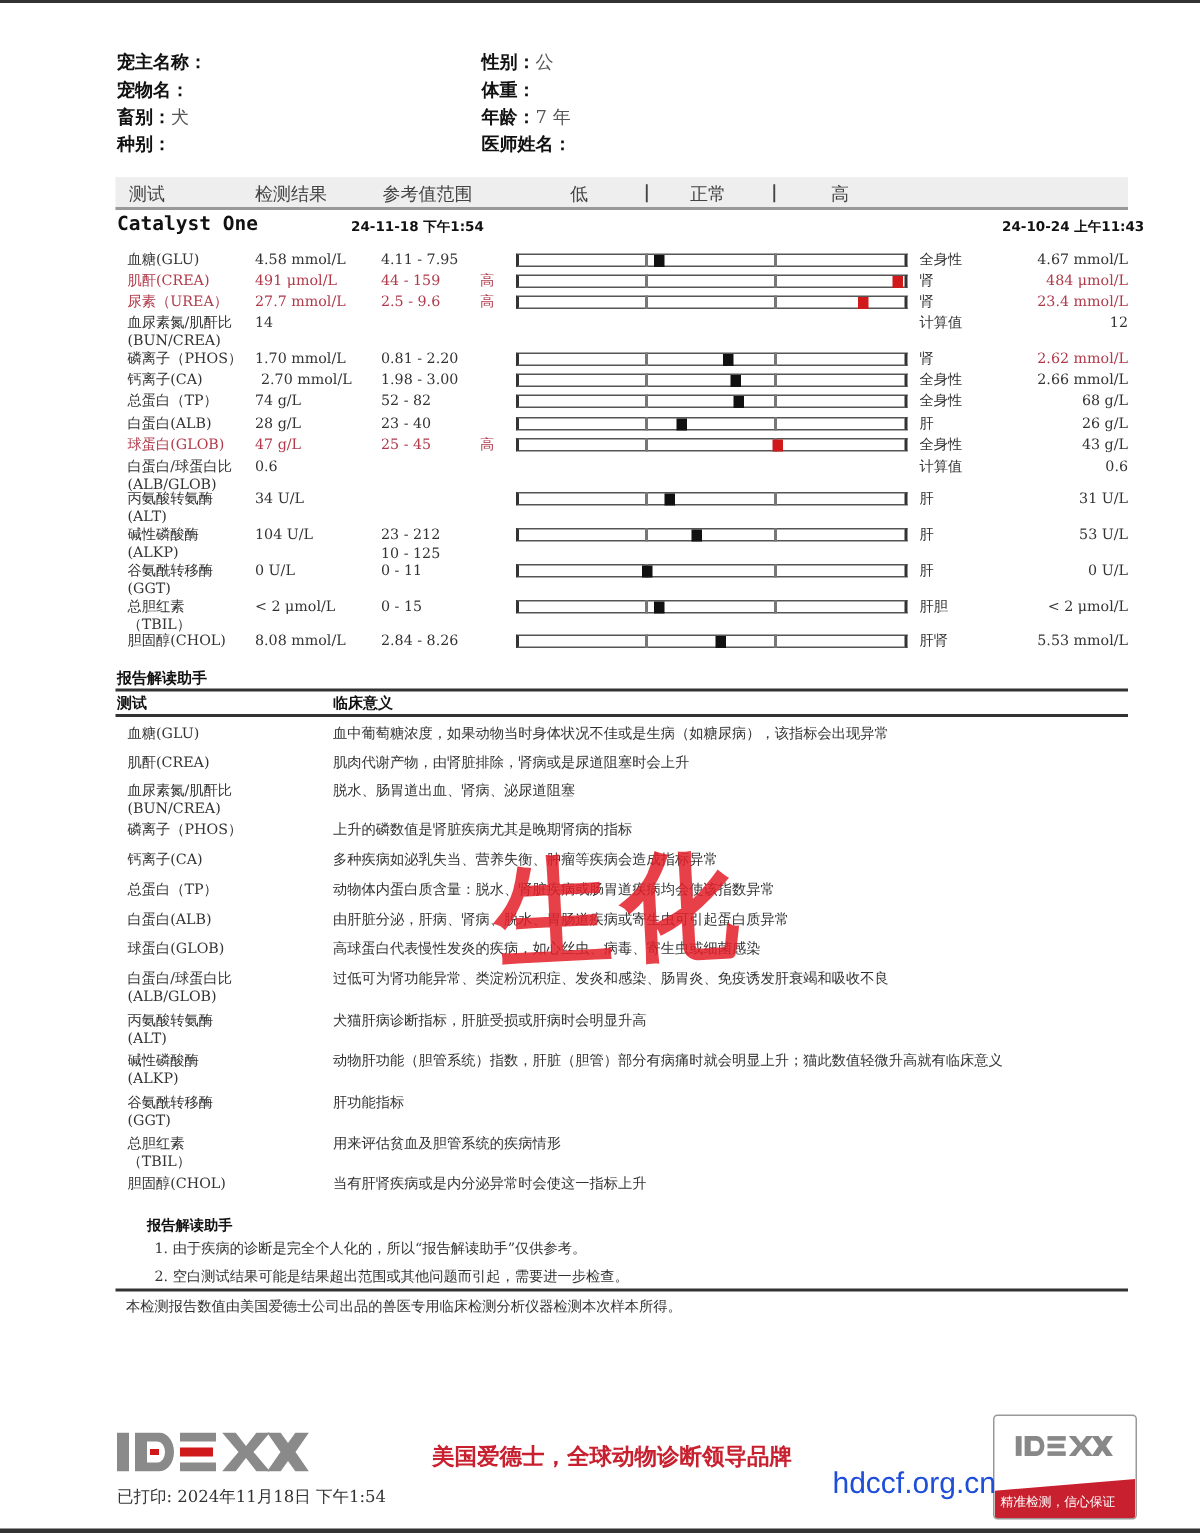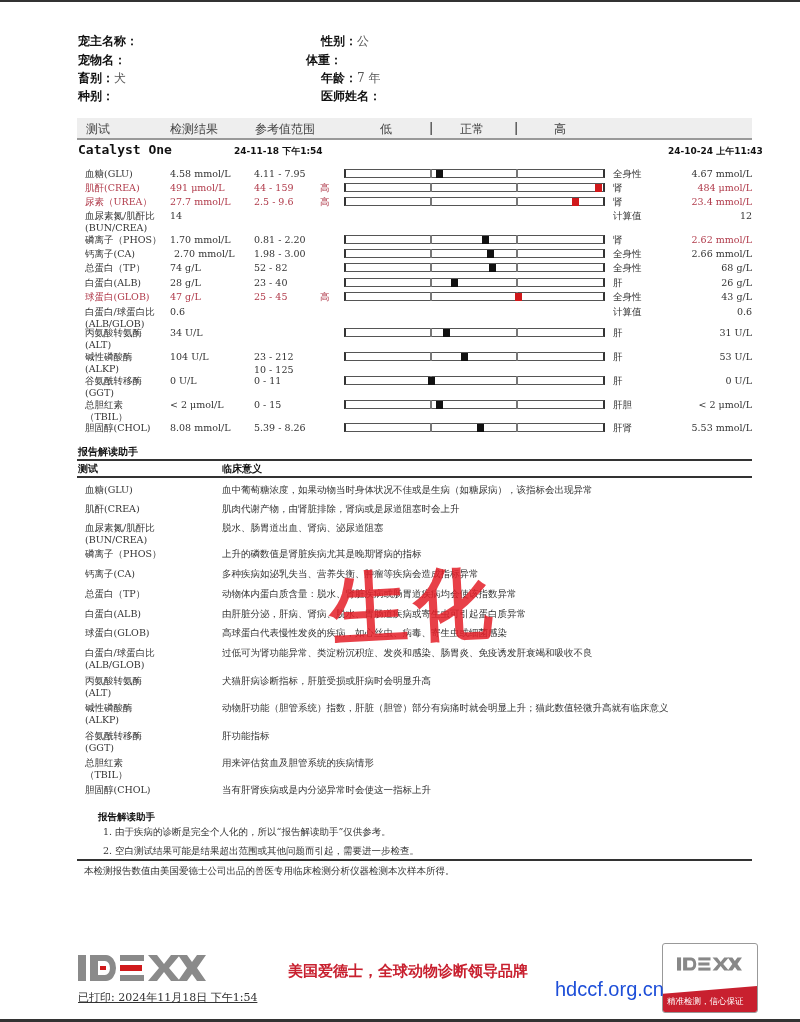--- a/index.html
+++ b/index.html
@@ -23,40 +23,40 @@
   .prev{text-align:right;}
   .sect{position:absolute;left:78px;font-size:10px;font-weight:bold;font-family:"DejaVu Sans","Liberation Sans",sans-serif;color:#111;}
   .hline{position:absolute;left:77px;width:675px;background:#333;}
   .irow{position:absolute;left:0;width:800px;font-size:9.5px;color:#333;}
   .irow .t{position:absolute;left:85px;line-height:11px;}
   .irow .m{position:absolute;left:222px;line-height:11px;white-space:nowrap;}
   .stamp{position:absolute;left:330px;top:555px;font-size:78px;font-weight:bold;color:rgba(228,30,40,0.85);font-family:"DejaVu Sans","Liberation Sans",sans-serif;letter-spacing:6px;transform:rotate(-3deg);pointer-events:none;}
   .note{position:absolute;font-size:9.5px;color:#333;}
   .logo{position:absolute;left:78px;top:955px;}
   .slogan{position:absolute;left:288px;top:962px;font-size:15px;font-weight:bold;color:#c8202f;font-family:"DejaVu Sans","Liberation Sans",sans-serif;}
-  .printed{position:absolute;left:78px;top:990px;font-size:11px;color:#333;text-decoration:underline;}
+  .printed{position:absolute;left:78px;top:990px;font-size:11px;color:#333;}
   .wm{position:absolute;left:555px;top:978px;font-size:20px;color:#1d4ed8;font-family:"Liberation Sans","DejaVu Sans",sans-serif;}
   .badge{position:absolute;left:662px;top:943px;width:92px;width:94px;height:68px;border:1px solid #999;border-radius:3px;background:#fff;overflow:hidden;}
   .badge .lg{position:absolute;left:14px;top:12px;}
   .badge .band{position:absolute;left:0;bottom:0;width:100%;height:26px;background:#c8202f;clip-path:polygon(0 30%,100% 0,100% 100%,0 100%);}
   .badge .btxt{position:absolute;left:4px;bottom:4px;font-size:8.5px;color:#fff;font-family:"DejaVu Sans",sans-serif;}
   .bottomline{position:absolute;left:0;top:1019px;width:800px;height:3px;background:#333;}
 </style>
 </head>
 <body>
 
 <div class="topline"></div>
 
 <div>
   <div class="info" style="left:78px;top:33px;"><span>宠主名称：</span><span class="val"></span></div>
   <div class="info" style="left:78px;top:52px;"><span>宠物名：</span><span class="val"></span></div>
   <div class="info" style="left:78px;top:70px;"><span>畜别：</span><span class="val">犬</span></div>
   <div class="info" style="left:78px;top:88px;"><span>种别：</span><span class="val"></span></div>
   <div class="info" style="left:321px;top:33px;"><span>性别：</span><span class="val">公</span></div>
-  <div class="info" style="left:306px;top:52px;"><span>体重：</span><span class="val"></span></div>
+  <div class="info" style="left:321px;top:52px;"><span>体重：</span><span class="val"></span></div>
   <div class="info" style="left:321px;top:70px;"><span>年龄：</span><span class="val">7 年</span></div>
   <div class="info" style="left:321px;top:88px;"><span>医师姓名：</span><span class="val"></span></div>
 </div>
 
 <div class="colhdr">
   <span style="left:9px;">测试</span>
   <span style="left:93px;">检测结果</span>
   <span style="left:178px;">参考值范围</span>
   <span style="left:303px;">低</span>
   <span style="left:352px;font-weight:bold;">|</span>
@@ -244,21 +244,21 @@
         <div class="div" style="left:84px"></div>
         <div class="div" style="left:170px"></div>
         <div class="mk" style="left:90px"></div>
       </div>
       <div class="c org" style="left:613px;">肝胆</div>
       <div class="c prev" style="right:48px;color:#333;">&lt; 2 μmol/L</div>
     </div>
     <div class="row" style="top: 422px;">
       <div class="c" style="left:85px;">胆固醇(CHOL)</div>
       <div class="c" style="left:170px;">8.08 mmol/L</div>
-      <div class="c" style="left:254px;">5.39 - 8.26</div>
+      <div class="c" style="left:254px;">2.84 - 8.26</div>
       <div class="c" style="left:320px;"></div>
       <div class="bar" style="top:1px;">
         <div class="div" style="left:84px"></div>
         <div class="div" style="left:170px"></div>
         <div class="mk" style="left:131px"></div>
       </div>
       <div class="c org" style="left:613px;">肝肾</div>
       <div class="c prev" style="right:48px;color:#333;">5.53 mmol/L</div>
     </div>
   </div>

